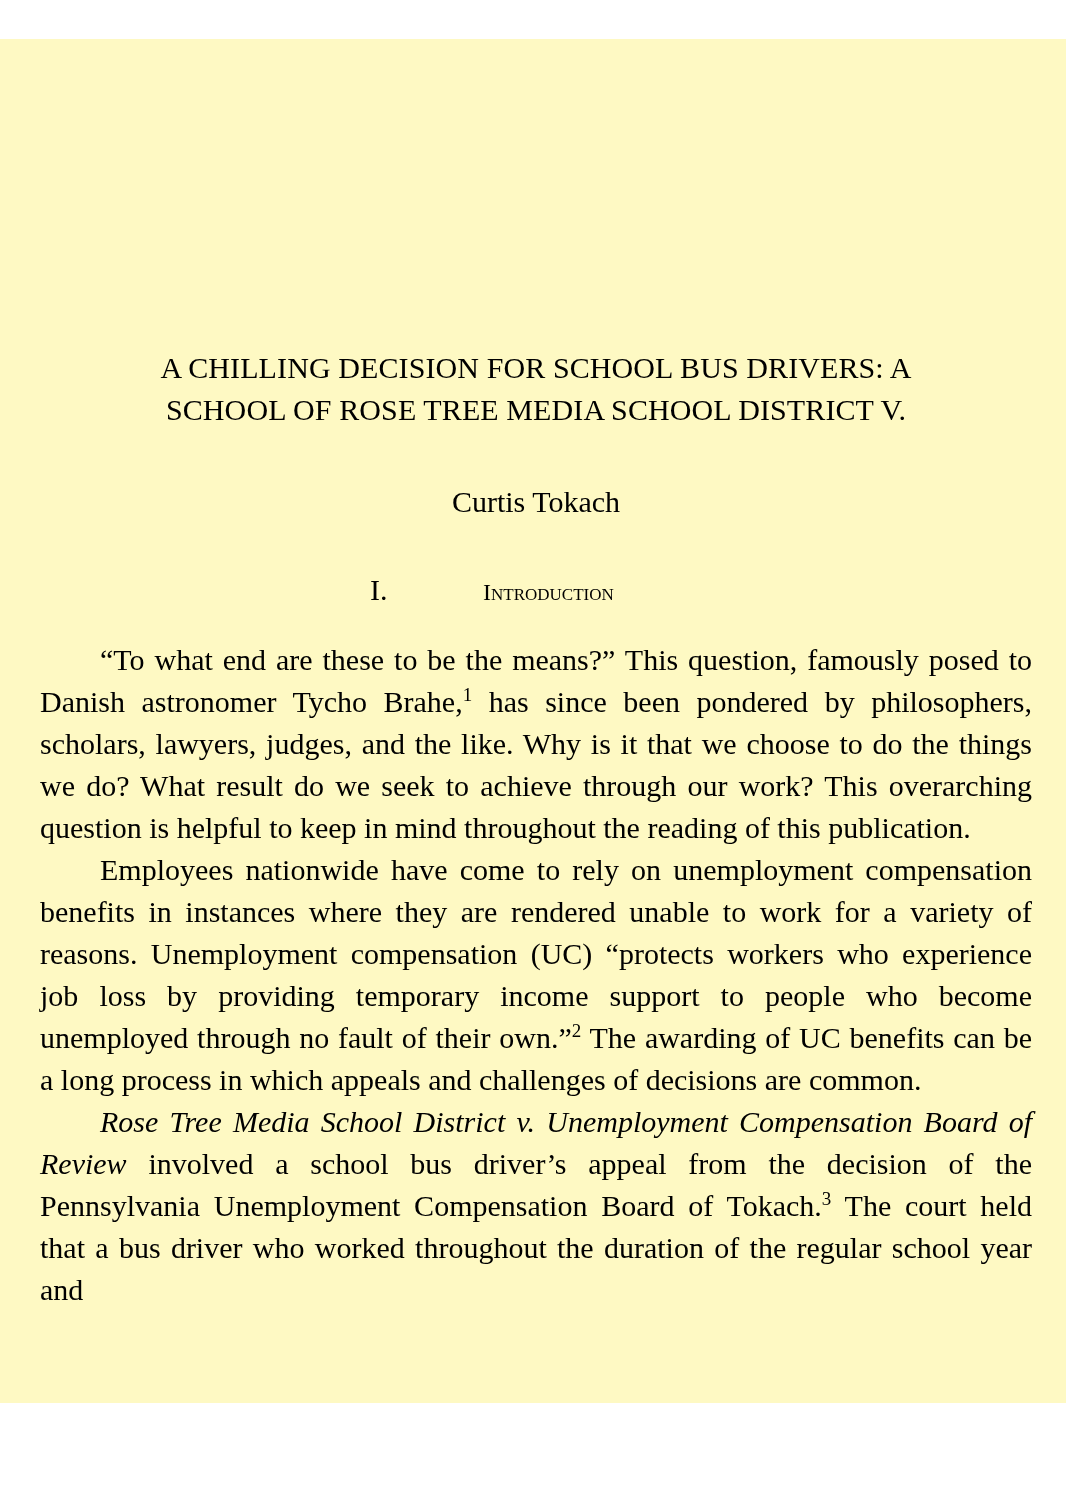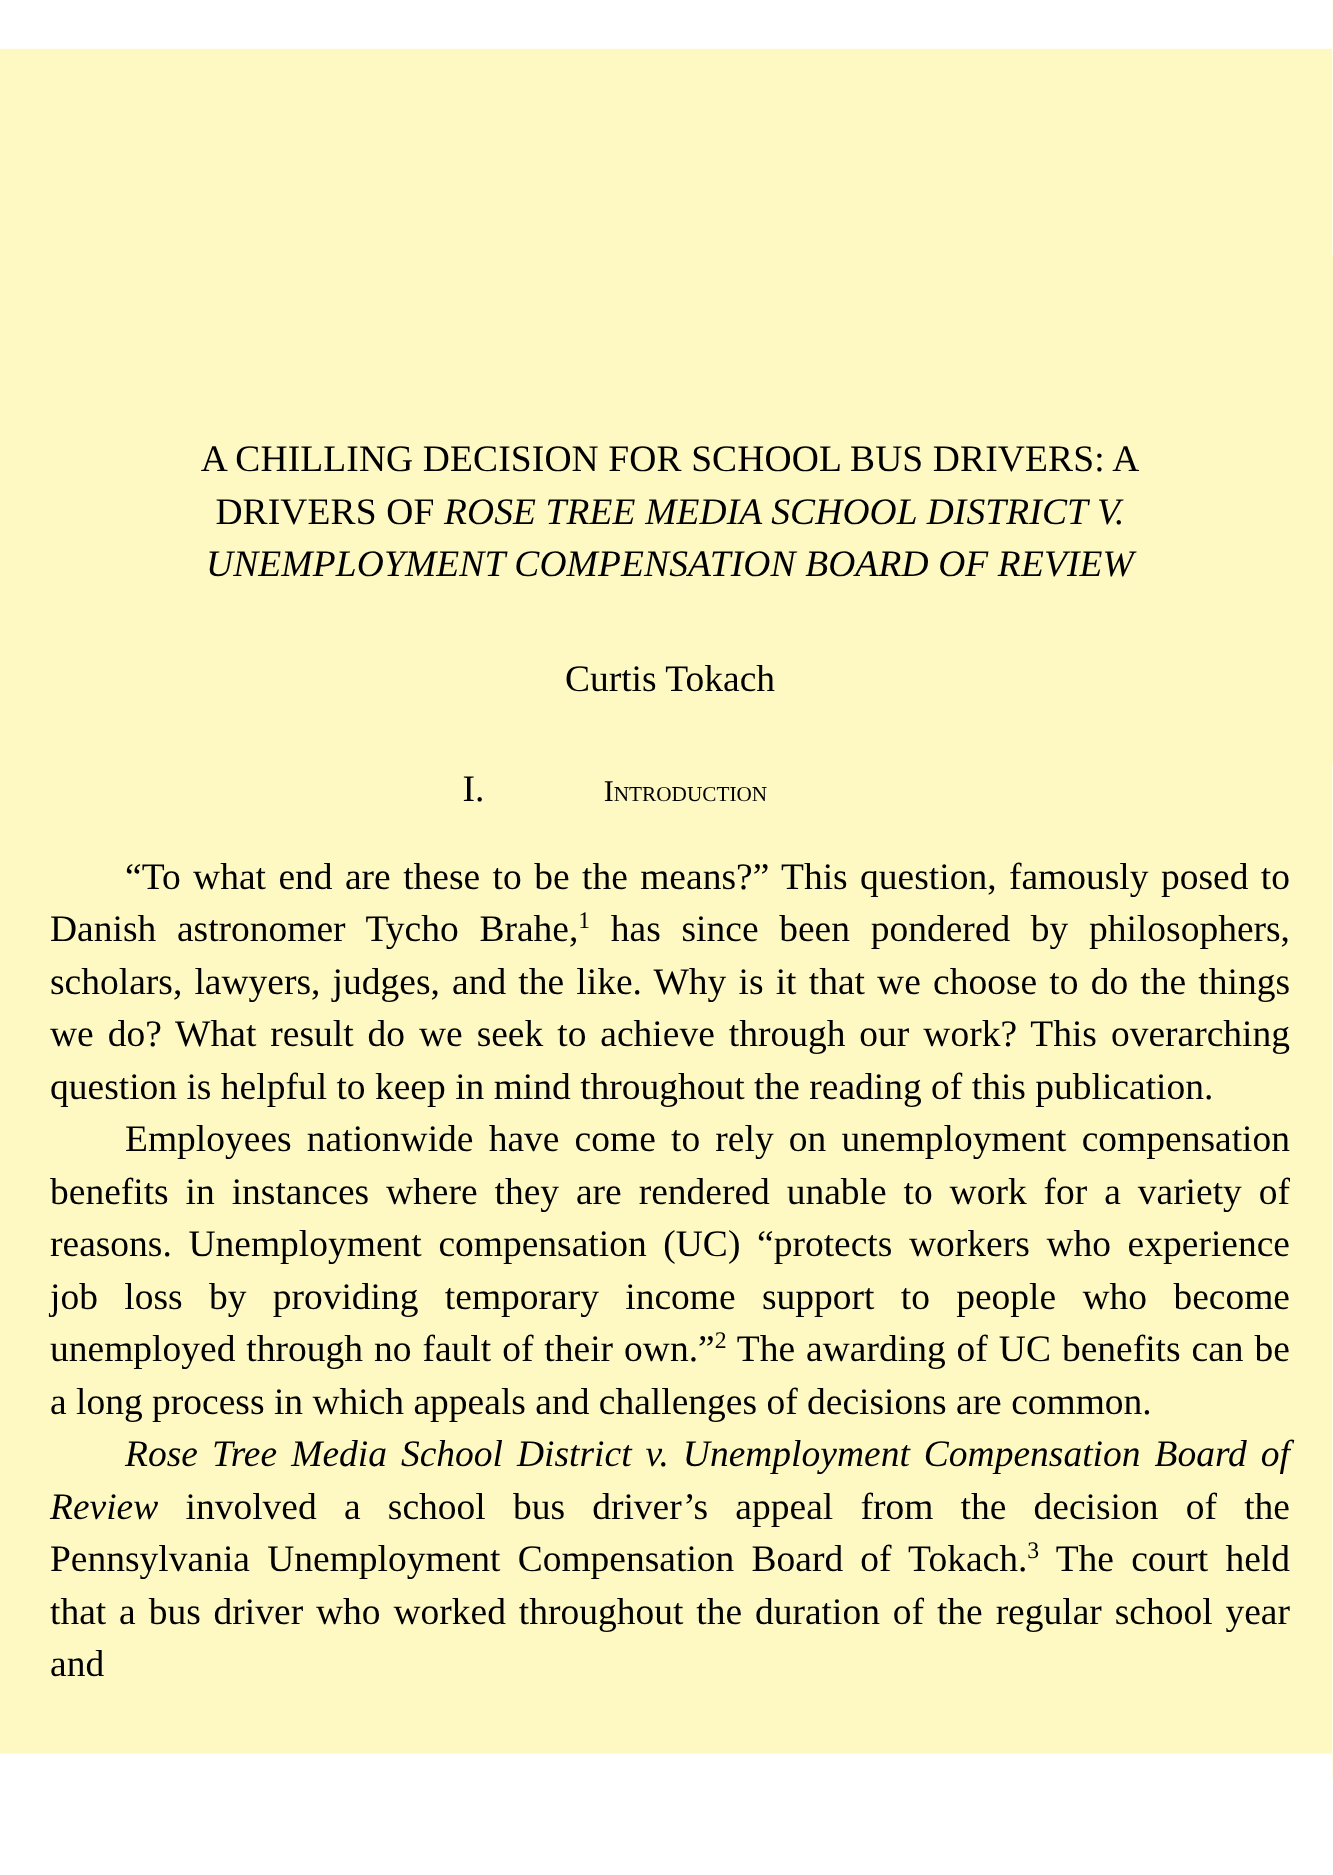--- a/index.html
+++ b/index.html
@@ -32,21 +32,20 @@
   .title {
     margin: 0;
     padding-top: 308px;
     text-align: center;
     font-size: 30px;
     line-height: 42px;
     font-weight: normal;
     letter-spacing: 0.1px;
   }
   .title .ital {
-    font-style: italic;
   }
 
   
   .author {
     text-align: center;
     font-size: 30px;
     line-height: 42px;
     margin: 0;
     padding-top: 50px;
   }
@@ -93,22 +92,21 @@
   }
 </style>
 </head>
 <body>
 
 <div class="page">
   <div class="content">
 
     <h1 class="title">
       <span>A CHILLING DECISION FOR SCHOOL BUS DRIVERS: A</span><br>
-      <span>DRIVERS OF </span><span class="ital">ROSE TREE MEDIA SCHOOL DISTRICT V.</span><br>
-      <span class="ital">UNEMPLOYMENT COMPENSATION BOARD OF REVIEW</span>
+      <span>SCHOOL OF </span><span class="ital">ROSE TREE MEDIA SCHOOL DISTRICT V.</span><br>
     </h1>
 
     <div class="author">Curtis Tokach</div>
 
     <h2 class="section-heading">
       <span class="sec-num">I.</span><span class="sec-title">Introduction</span>
     </h2>
 
     <div class="body-text">
 

